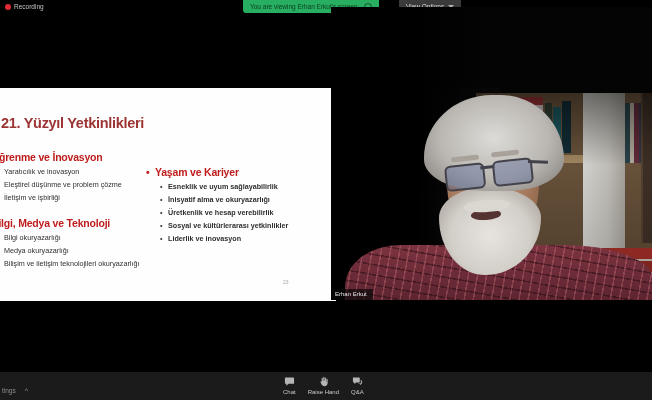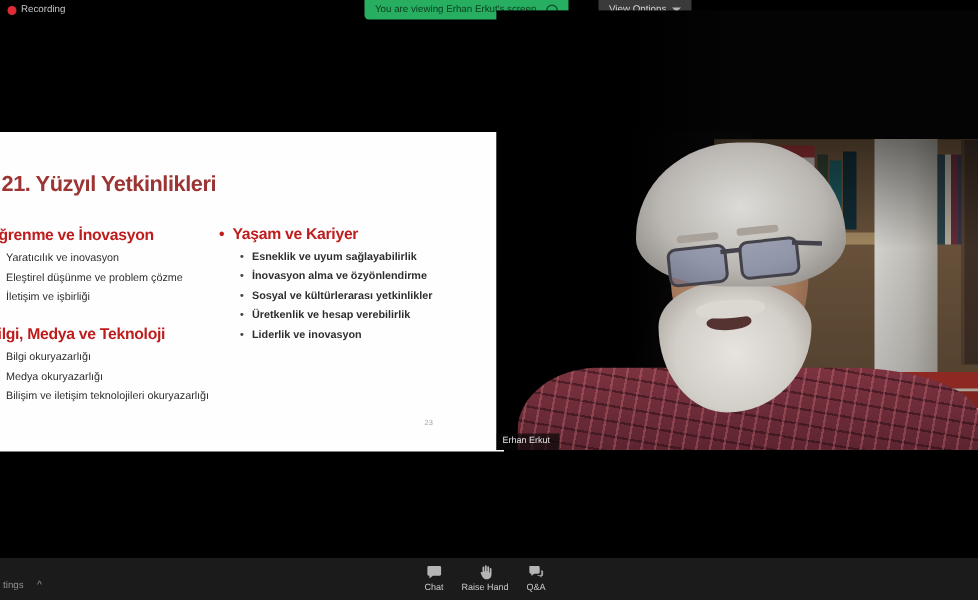--- a/index.html
+++ b/index.html
@@ -17,21 +17,21 @@
   .view-options{position:absolute;left:399px;top:0;height:13px;background:#3a3a3a;border-radius:0 0 3px 3px;
           display:flex;align-items:center;gap:4px;padding:0 7px;cursor:pointer;}
   .vo-label{font-size:6.5px;color:#d4d4d4;white-space:nowrap;}
   .vo-caret{width:0;height:0;border-left:3px solid transparent;border-right:3px solid transparent;border-top:3px solid #b5b5b5;}
 
   
   .slide{position:absolute;left:0;top:88px;width:336px;height:213px;background:#fefefe;overflow:hidden;}
   .slide-title{position:absolute;left:1px;top:27px;font-size:14.5px;font-weight:bold;letter-spacing:-0.3px;color:#9c3434;white-space:nowrap;}
   .sec{position:absolute;}
   .sec-head{font-size:10.5px;font-weight:bold;color:#bf1d1d;letter-spacing:-0.2px;white-space:nowrap;}
-  .sec-head.with-bullet{position:relative;padding-left:9px;}
+  .sec-head.with-bullet{position:relative;padding-left:9px;margin-top:16px;}
   .sec-head.with-bullet::before{content:"•";position:absolute;left:0;top:0;}
   .bul{position:relative;padding-left:13px;font-size:7.2px;line-height:1.35;color:#2e2e2e;margin-top:3.5px;}
   .bul::before{content:"•";position:absolute;left:5px;top:0;color:#444;}
   .sec-right .bul{padding-left:22px;font-weight:bold;}
   .sec-right .bul::before{left:14px;}
   .sec-a{left:-9px;top:63px;width:158px;}
   .sec-b{left:-9px;top:129px;width:158px;}
   .sec-c{left:146px;top:62px;width:172px;}
   .page-num{position:absolute;left:283px;top:191px;font-size:5px;color:#a6a6a6;}
 
@@ -137,23 +137,23 @@
     <div class="sec sec-b">
       <div class="sec-head">Bilgi, Medya ve Teknoloji</div>
       <div class="bul">Bilgi okuryazarlığı</div>
       <div class="bul">Medya okuryazarlığı</div>
       <div class="bul">Bilişim ve iletişim teknolojileri okuryazarlığı</div>
     </div>
 
     <div class="sec sec-c sec-right">
       <div class="sec-head with-bullet">Yaşam ve Kariyer</div>
       <div class="bul">Esneklik ve uyum sağlayabilirlik</div>
-      <div class="bul">İnovasyon alma ve özyönlendirme</div>
+      <div class="bul">İnisyatif alma ve okuryazarlığı</div>
+      <div class="bul">Üretkenlik ve hesap verebilirlik</div>
       <div class="bul">Sosyal ve kültürlerarası yetkinlikler</div>
-      <div class="bul">Üretkenlik ve hesap verebilirlik</div>
       <div class="bul">Liderlik ve inovasyon</div>
     </div>
 
     <div class="page-num">23</div>
   </div>
 
   <div class="video">
     <div class="wall"></div>
     <div class="shelf"></div>
     <div class="board"></div>

